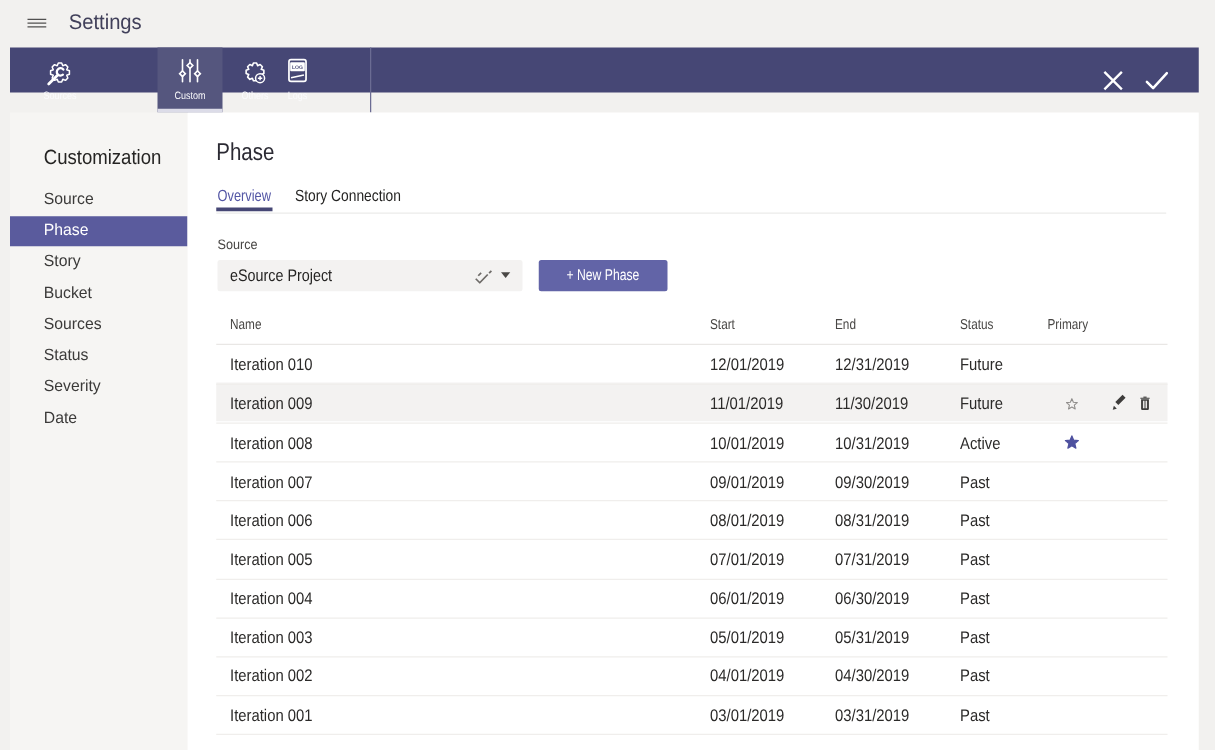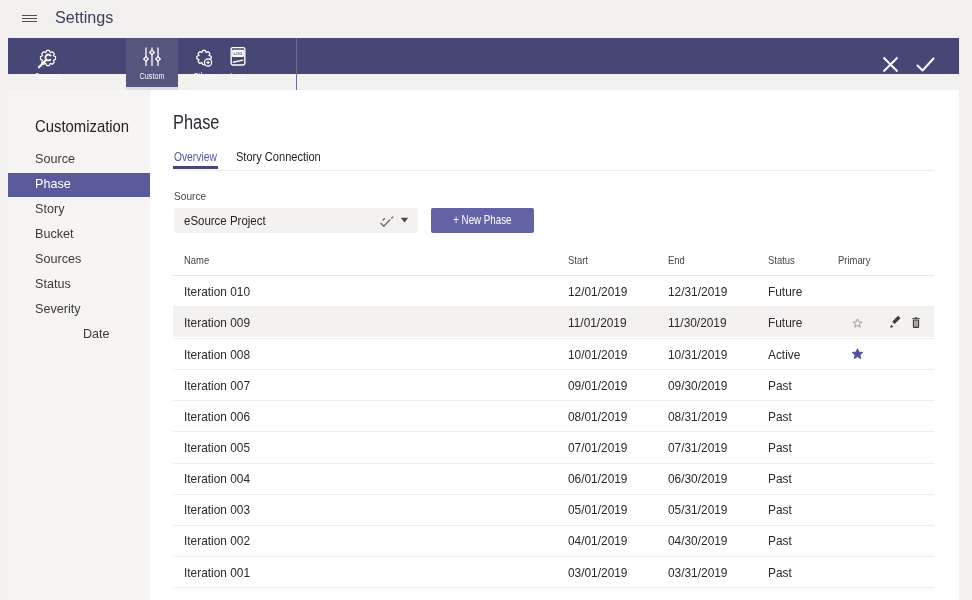--- a/index.html
+++ b/index.html
@@ -107,21 +107,21 @@
   <div class="abs" id="sidebar"></div>
   <div class="abs" id="cust-title">Customization</div>
   <div class="abs" id="navhl"></div>
   <div class="abs navitem" style="top:151px;">Source</div>
   <div class="abs navitem" style="top:176px;color:#ffffff;">Phase</div>
   <div class="abs navitem" style="top:201px;">Story</div>
   <div class="abs navitem" style="top:226px;">Bucket</div>
   <div class="abs navitem" style="top:251px;">Sources</div>
   <div class="abs navitem" style="top:276px;">Status</div>
   <div class="abs navitem" style="top:301px;">Severity</div>
-  <div class="abs navitem" style="top:326px;margin-left:48px;">Date</div>
+  <div class="abs navitem" style="top:326px;">Date</div>
 
   <div class="abs" id="content"></div>
   <div class="abs" id="phase-h">Phase</div>
   <div class="abs" id="tab1">Overview</div>
   <div class="abs" id="tab2">Story Connection</div>
   <div class="abs" id="tabline"></div>
   <div class="abs" id="tabul"></div>
   <div class="abs" id="src-lbl">Source</div>
   <div class="abs" id="dropdown">
     <div id="dd-text">eSource Project</div>

